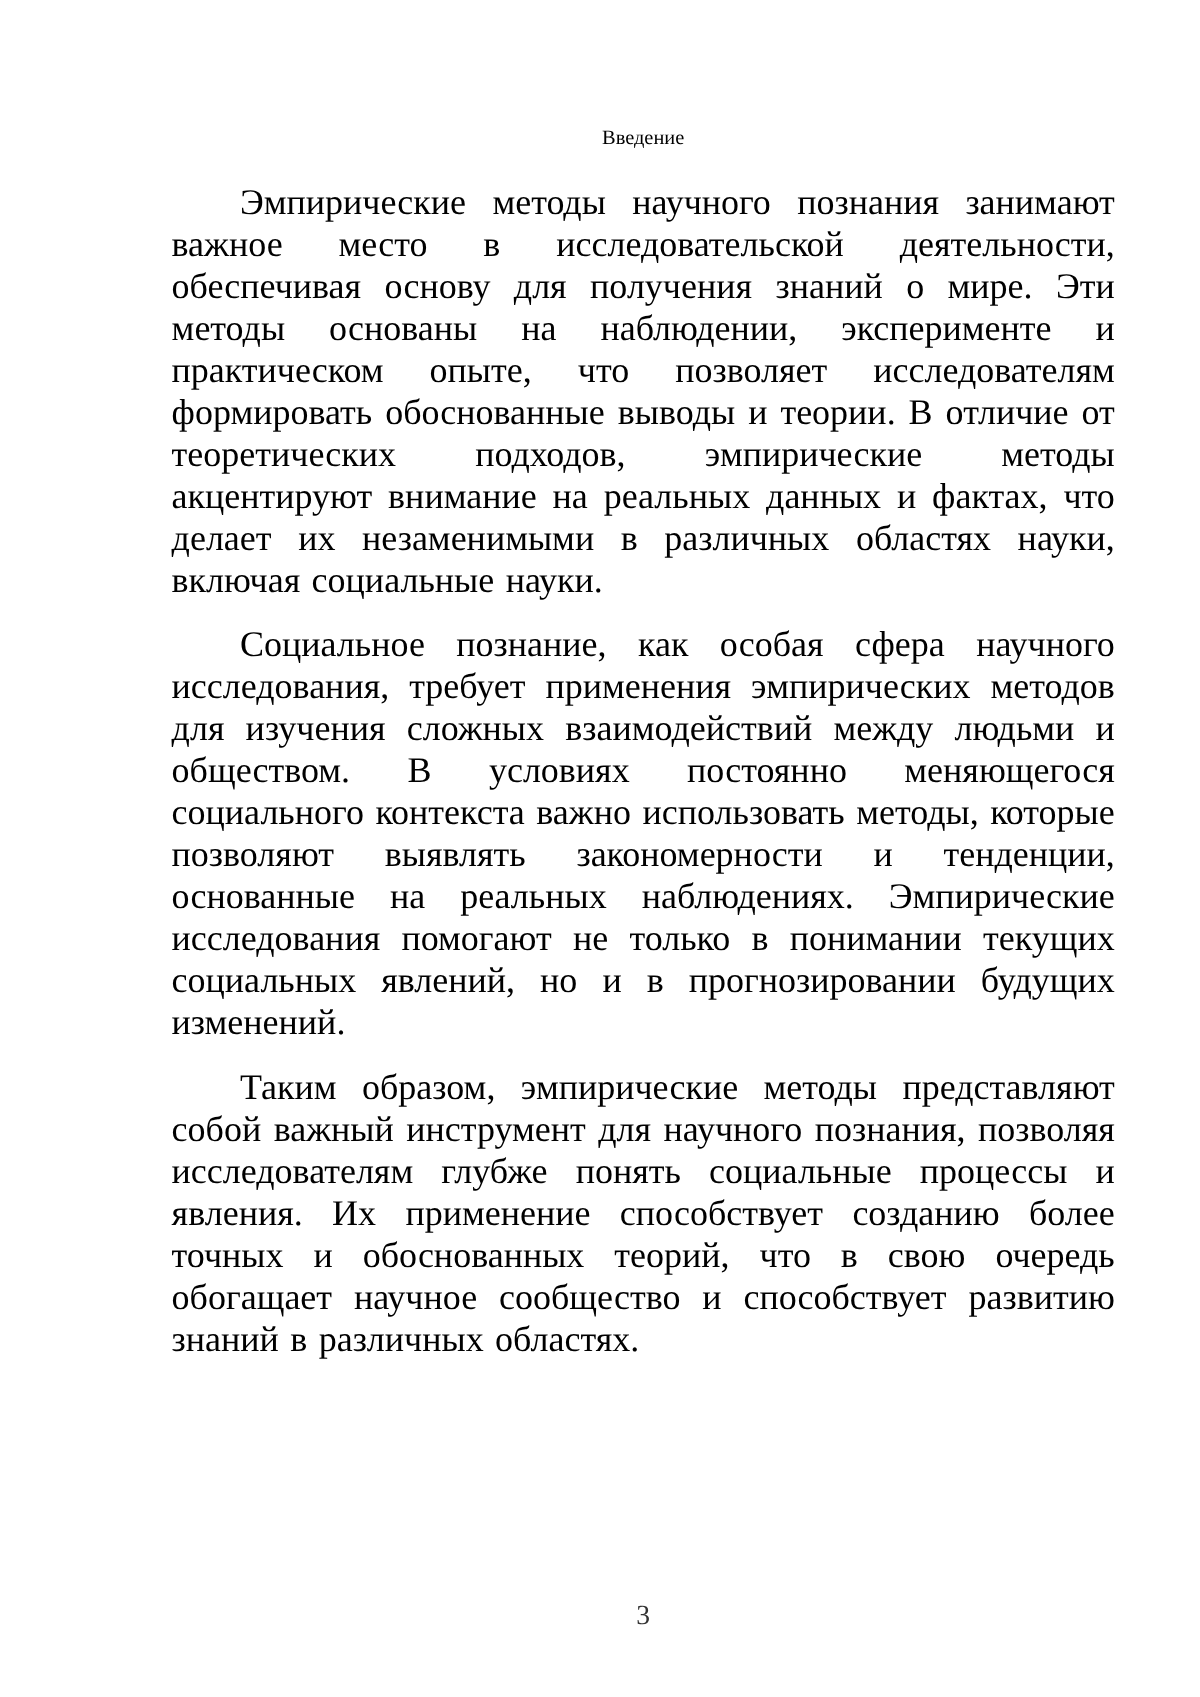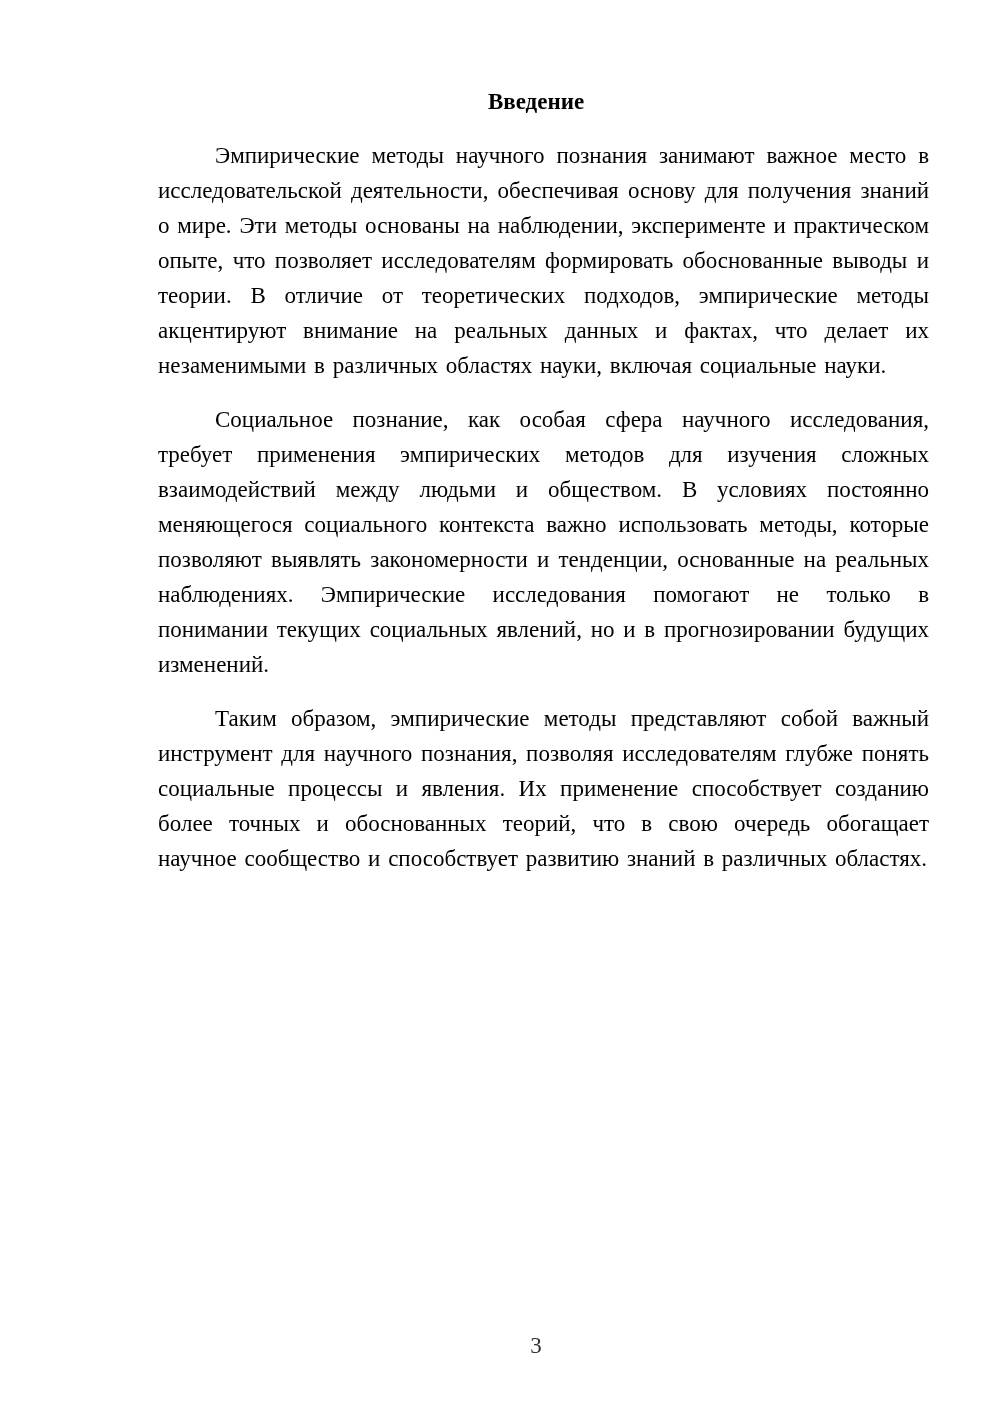--- a/index.html
+++ b/index.html
@@ -23,33 +23,33 @@
     height: 1414px;
     background: #ffffff;
   }
   .content {
     position: absolute;
     left: 143px;
     right: 71px;
     top: 84px;
   }
   .doc-title {
-    font-size: 23px;
+    font-size: 17px;
     line-height: 35px;
-    font-weight: bold;
+    font-weight: normal;
     text-align: center;
-    margin: 0 0 19px 0;
+    margin: 13px 0 19px 0;
   }
   .para {
-    font-size: 23px;
+    font-size: 30px;
     line-height: 35px;
     text-align: justify;
     text-align-last: left;
     text-indent: 57px;
-    margin: 0 0 19px 15px;
+    margin: 0 0 19px 0;
     word-spacing: 2px;
   }
   .para:last-of-type {
     margin-bottom: 0;
   }
   .page-number {
     position: absolute;
     top: 1328px;
     left: 143px;
     right: 71px;

